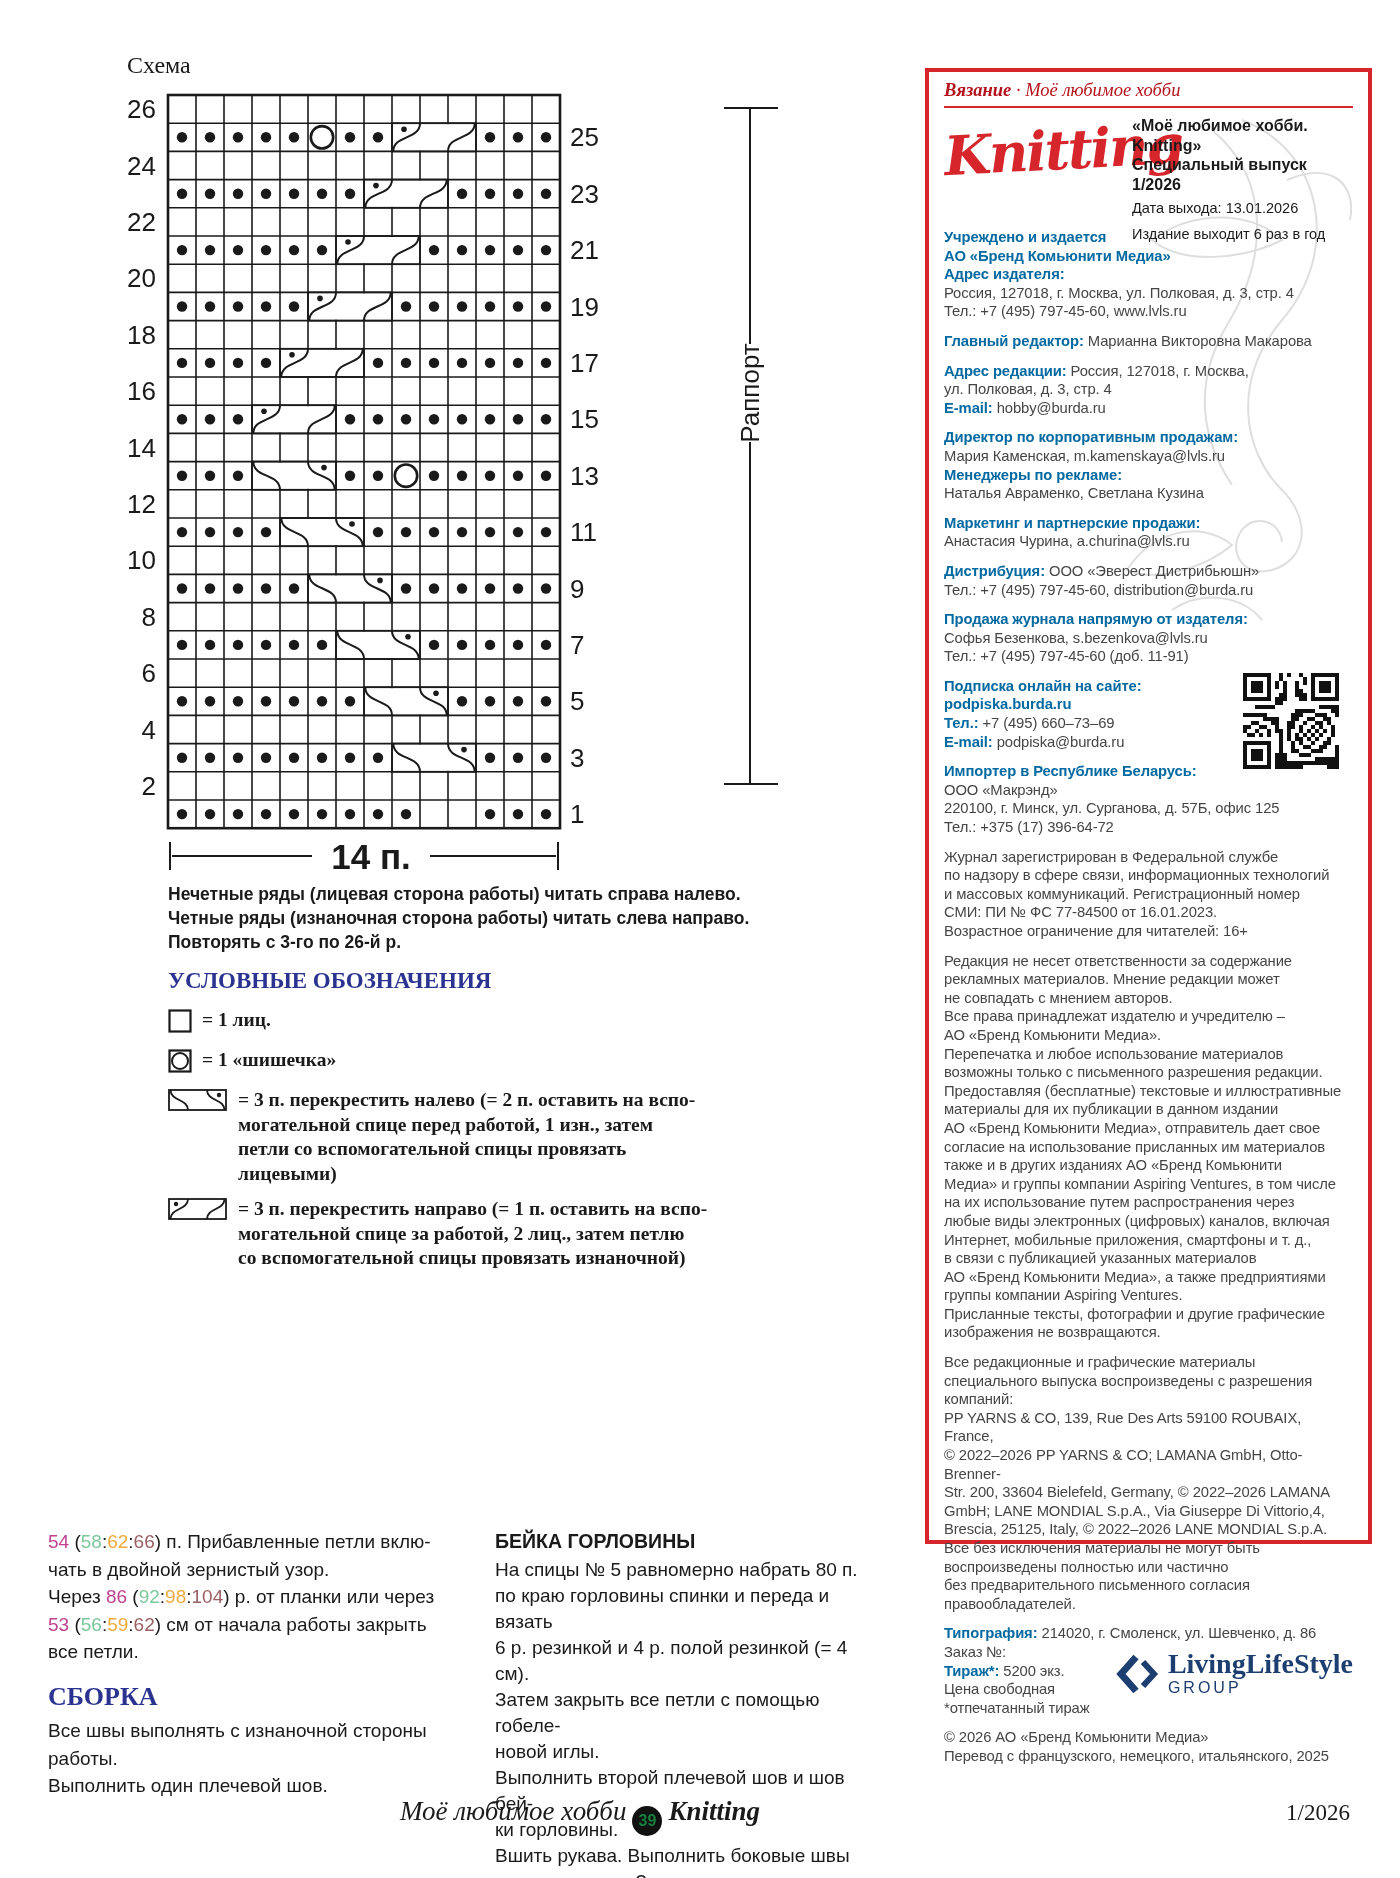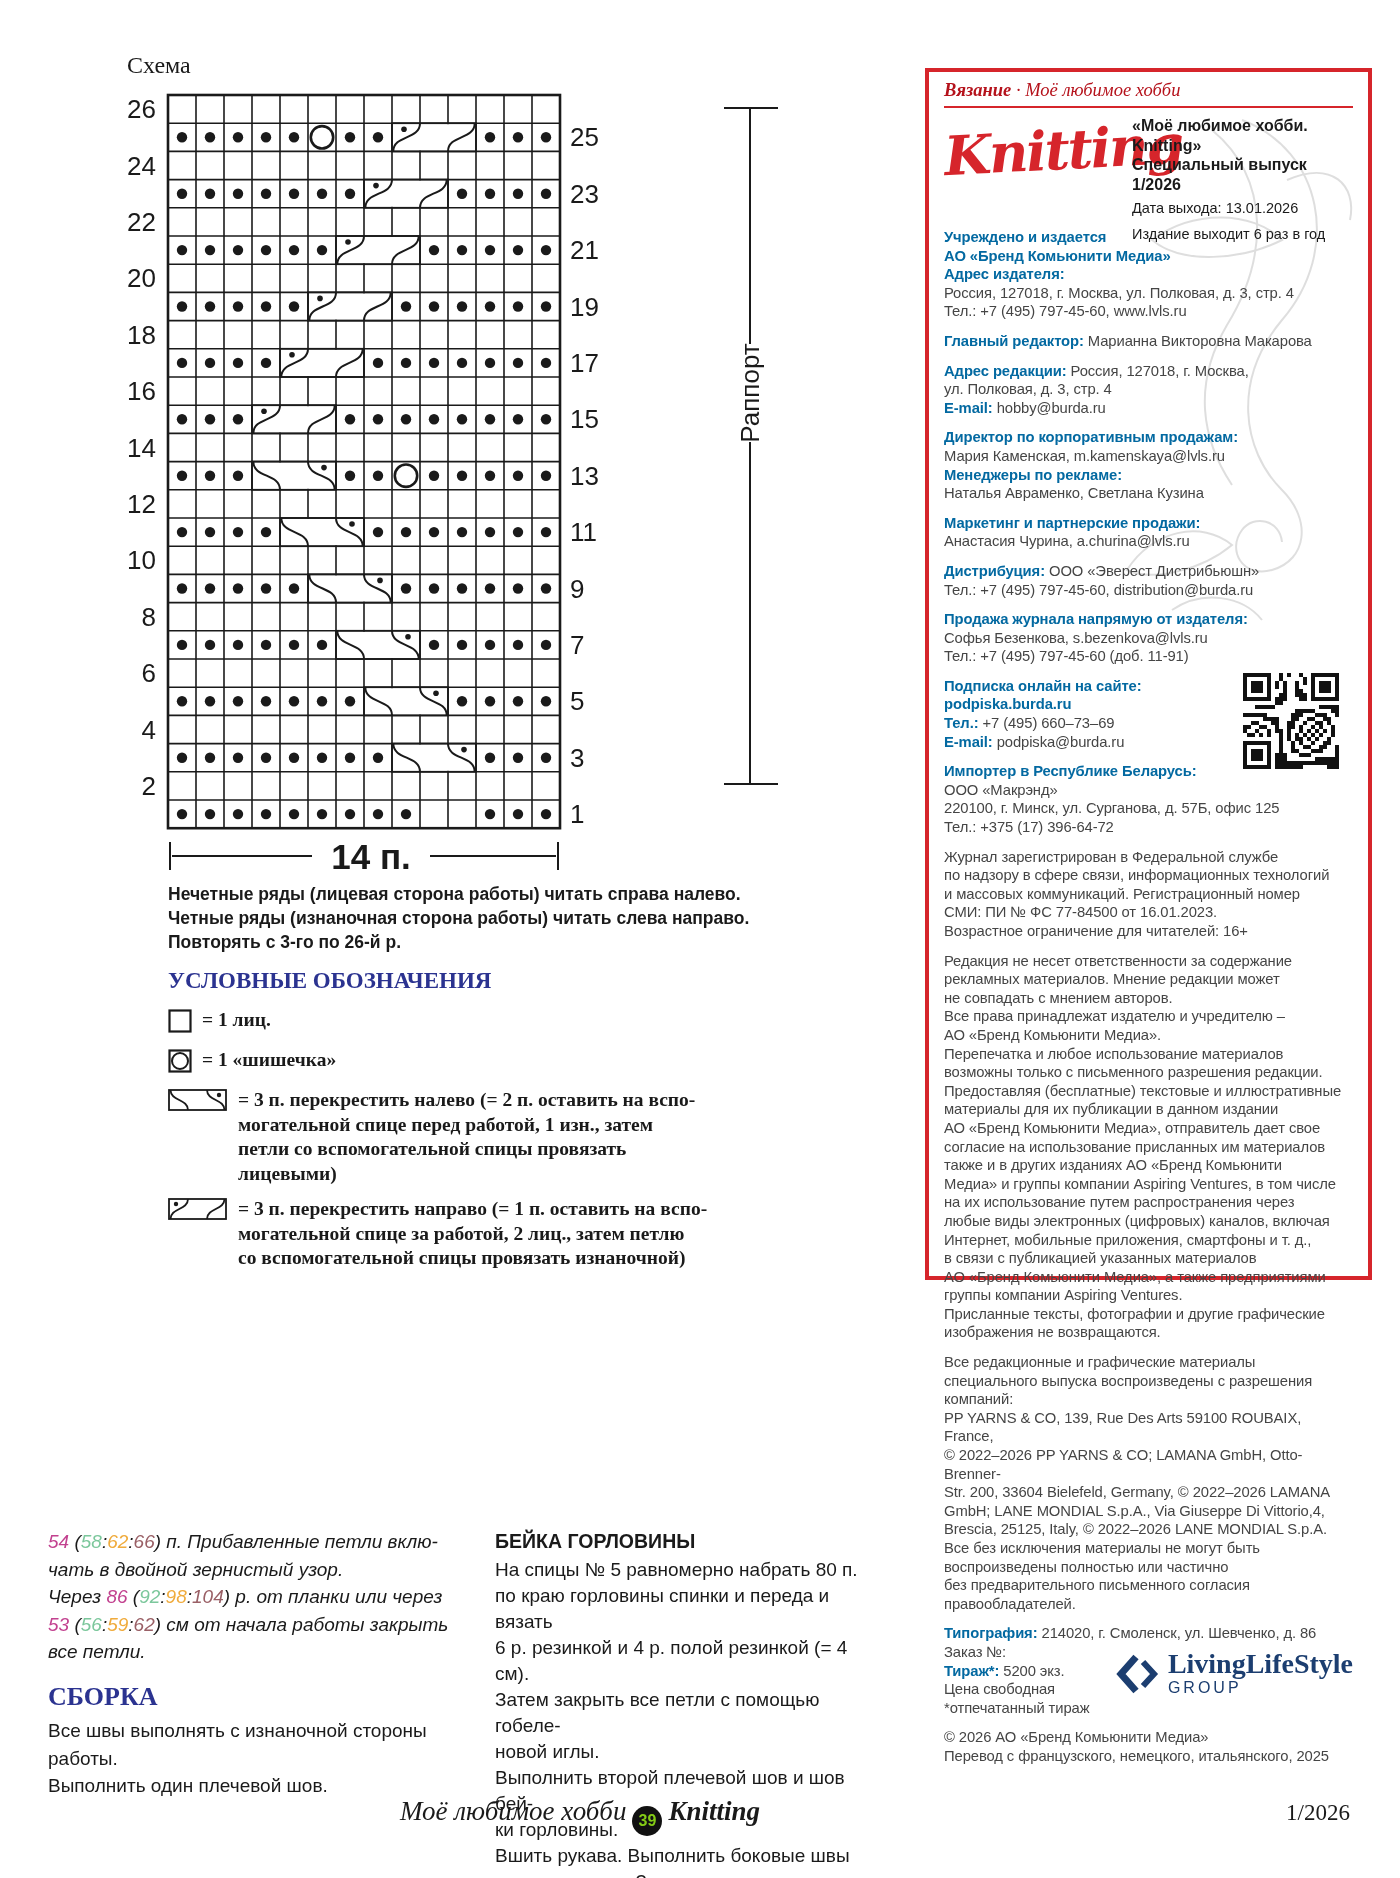--- a/index.html
+++ b/index.html
@@ -12,40 +12,40 @@
   #chart-wrap{left:100px;top:88px;width:690px;height:812px;}
   #chart-notes{left:168px;top:882px;width:600px;font-size:17.5px;line-height:24px;font-weight:700;white-space:pre-line;}
 
   #legend{left:168px;top:968px;width:620px;}
   #legend-title{font-family:"Liberation Serif",serif;font-weight:700;font-size:23px;color:var(--blue);margin-bottom:14px;}
   .lg-item{display:flex;align-items:flex-start;margin-bottom:11px;}
   .lg-sym{flex:0 0 auto;margin-right:10px;margin-top:1px;}
   .lg-text{font-family:"Liberation Serif",serif;font-weight:700;font-size:19.5px;line-height:24.5px;white-space:pre-line;}
 
   #sizes-col{left:48px;top:1528px;width:420px;font-size:19px;line-height:27.5px;}
-  .sz-line{white-space:pre;font-style:italic;}
+  .sz-line{white-space:pre;}
   .sc1{color:var(--size1);} .sc2{color:var(--size2);} .sc3{color:var(--size3);} .sc4{color:var(--size4);}
   #assembly-title{font-family:"Liberation Serif",serif;font-weight:700;font-size:26px;color:var(--blue);margin:17px 0 7px 0;}
   #assembly-text{white-space:pre-line;}
 
   #neck-col{left:495px;top:1528px;width:390px;font-size:19px;line-height:26px;}
   #neck-title{font-weight:700;font-size:19.5px;margin-bottom:3px;}
   #neck-text{white-space:pre-line;}
 
   
   #footer-center{left:390px;top:1796px;width:380px;text-align:center;font-family:"Liberation Serif",serif;
                  font-style:italic;font-size:27px;white-space:nowrap;}
   #footer-brand{font-weight:700;}
-  #footer-badge{display:inline-block;width:30px;height:30px;border-radius:50%;background:#111;color:#84cc16;
+  #footer-badge{display:inline-block;width:30px;height:30px;border-radius:50%;background:#111;color:#15803d;
                 font-family:"Liberation Sans",sans-serif;font-style:normal;font-weight:700;font-size:16px;
                 line-height:30px;vertical-align:-6px;margin:0 6px;}
   #footer-issue{left:1200px;top:1800px;width:150px;text-align:right;font-family:"Liberation Serif",serif;font-size:23px;}
 
   
-  #magbox{left:925px;top:68px;width:447px;height:1212px;border:4px solid var(--red);box-sizing:border-box;
+  #magbox{left:925px;top:68px;width:447px;height:1476px;border:4px solid var(--red);box-sizing:border-box;
           padding:8px 15px 6px 15px;background:#fff;}
   #floral{position:absolute;top:18px;right:6px;z-index:0;pointer-events:none;}
   #kicker{position:relative;z-index:1;font-family:"Liberation Serif",serif;font-style:italic;font-size:18.5px;
           color:var(--red_dark);border-bottom:2px solid var(--red);padding-bottom:5px;margin-bottom:2px;}
   #kicker b{font-weight:700;}
   #maghead{position:relative;height:118px;z-index:1;}
   #knitting-logo{position:absolute;left:0;top:8px;font-family:"DejaVu Serif",serif;font-style:italic;font-weight:700;
                  font-size:54px;color:var(--red);letter-spacing:-2px;transform:rotate(-3deg);}
   #issue-block{position:absolute;right:16px;top:6px;width:205px;text-align:left;}
   #issue-bold{font-weight:700;font-size:16px;line-height:19.5px;white-space:pre-line;}

